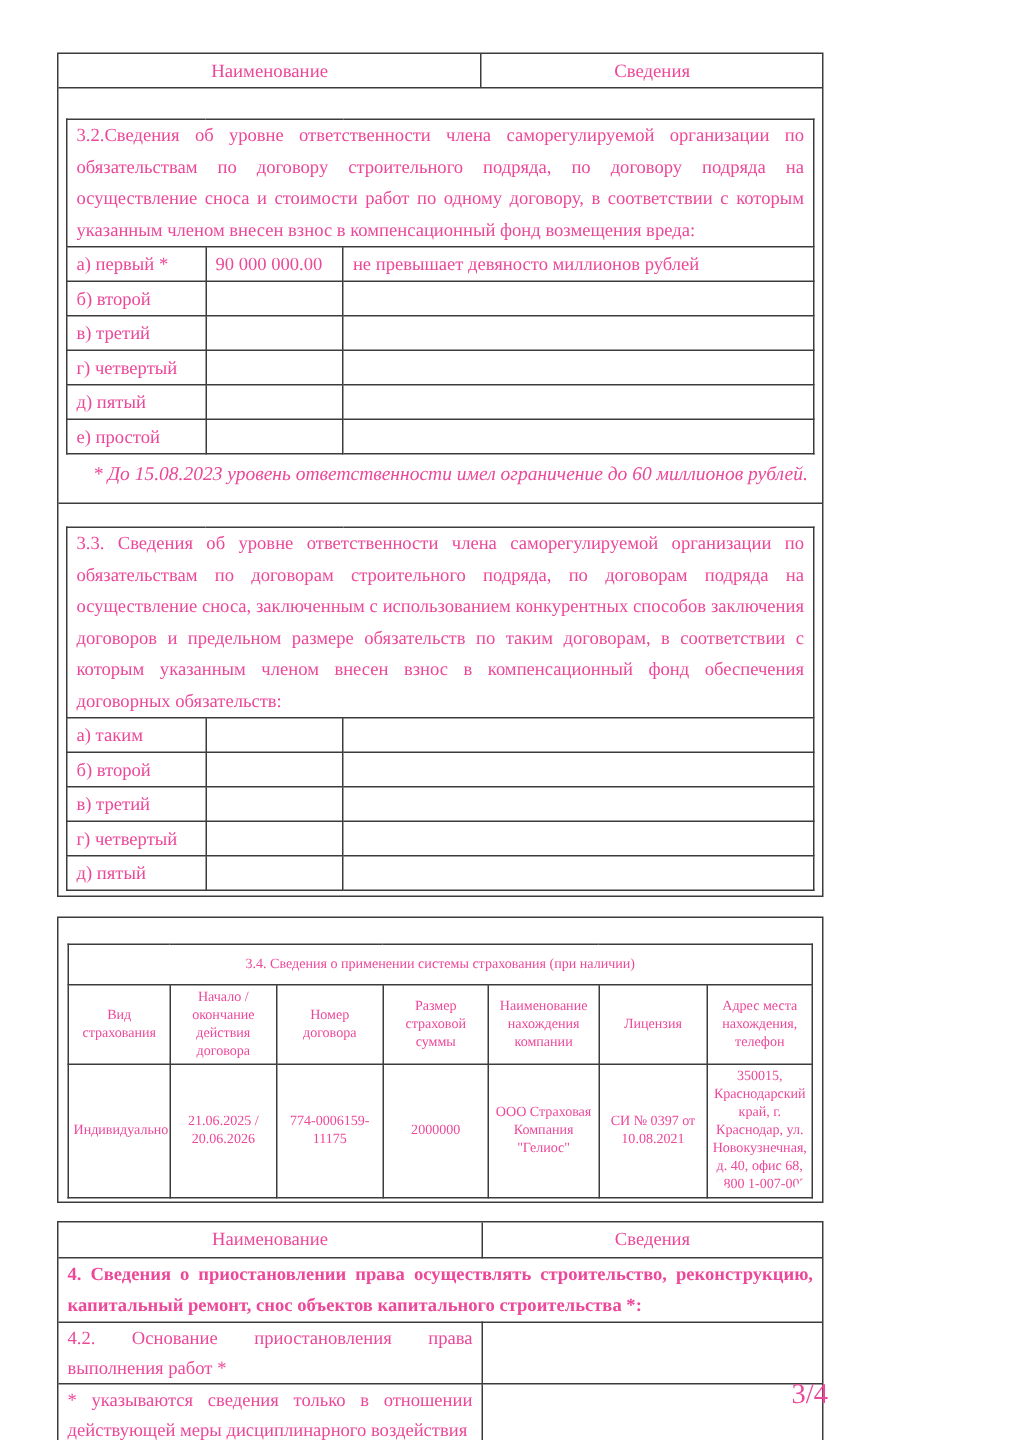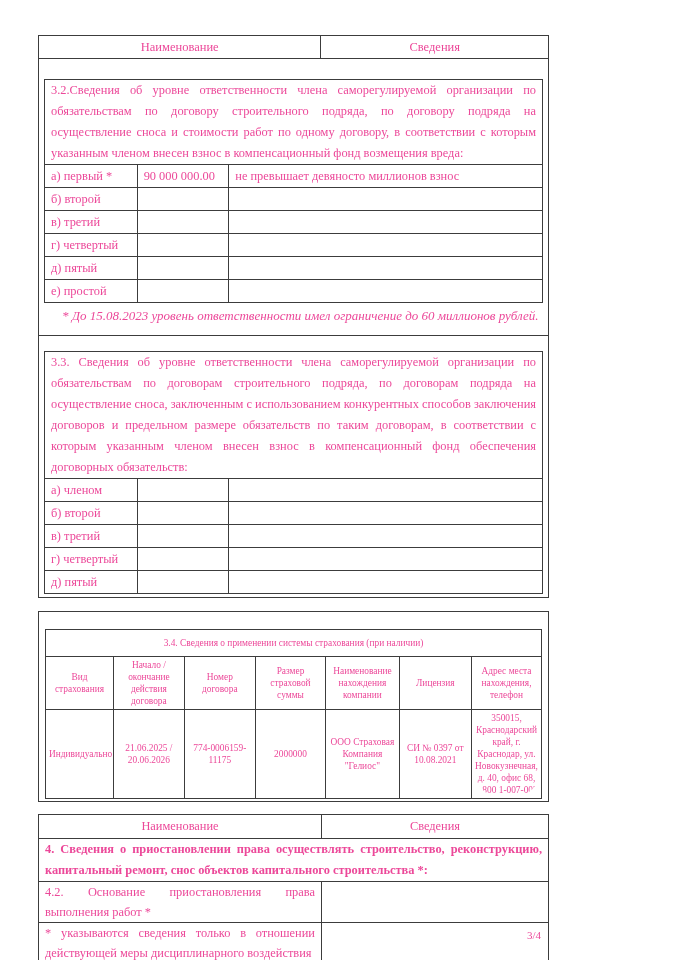--- a/index.html
+++ b/index.html
@@ -29,21 +29,21 @@
   tr.ins-data td{height:74px;border-radius:31px;}
 
   .box3{margin-top:12px;}
   table.b3 td.c{text-align:center;height:23px;}
   td.bold-title{font-weight:bold;text-align:justify;line-height:21px;padding:4px 6px;height:auto;}
   td.lbl{text-align:justify;line-height:20px;padding:3px 6px;}
   tr.r-tall td{height:42px;}
   tr.r-mid td{height:27px;}
   tr.r-fn td{height:33px;}
 
-  .page-num{position:absolute;right:47px;bottom:19px;font-size:11px;}
+  .page-num{position:absolute;right:36px;bottom:19px;font-size:19px;}
 </style>
 </head>
 <body>
 
 <div class="page">
 
   <div class="outer">
     <div class="hdr-row">
       <div class="hdr-cell left">Наименование</div>
       <div class="hdr-cell right">Сведения</div>
@@ -56,21 +56,21 @@
             <col style="width:18.4%">
             <col>
           </colgroup>
         <tbody>
             <tr>
           <td class="para" colspan="3">3.2.Сведения об уровне ответственности члена саморегулируемой организации по обязательствам по договору строительного подряда, по договору подряда на осуществление сноса и стоимости работ по одному договору, в соответствии с которым указанным членом внесен взнос в компенсационный фонд возмещения вреда:</td>
         </tr>
         <tr>
           <td>а) первый *</td>
           <td>90 000 000.00</td>
-          <td>не превышает девяносто миллионов взнос</td>
+          <td>не превышает девяносто миллионов рублей</td>
         </tr>
         <tr>
           <td>б) второй</td>
           <td></td>
           <td></td>
         </tr>
         <tr>
           <td>в) третий</td>
           <td></td>
           <td></td>
@@ -100,21 +100,21 @@
         <colgroup>
             <col style="width:18.6%">
             <col style="width:18.4%">
             <col>
           </colgroup>
         <tbody>
             <tr>
           <td class="para" colspan="3">3.3. Сведения об уровне ответственности члена саморегулируемой организации по обязательствам по договорам строительного подряда, по договорам подряда на осуществление сноса, заключенным с использованием конкурентных способов заключения договоров и предельном размере обязательств по таким договорам, в соответствии с которым указанным членом внесен взнос в компенсационный фонд обеспечения договорных обязательств:</td>
         </tr>
         <tr>
-          <td>а) членом</td>
+          <td>а) таким</td>
           <td></td>
           <td></td>
         </tr>
         <tr>
           <td>б) второй</td>
           <td></td>
           <td></td>
         </tr>
         <tr>
           <td>в) третий</td>

